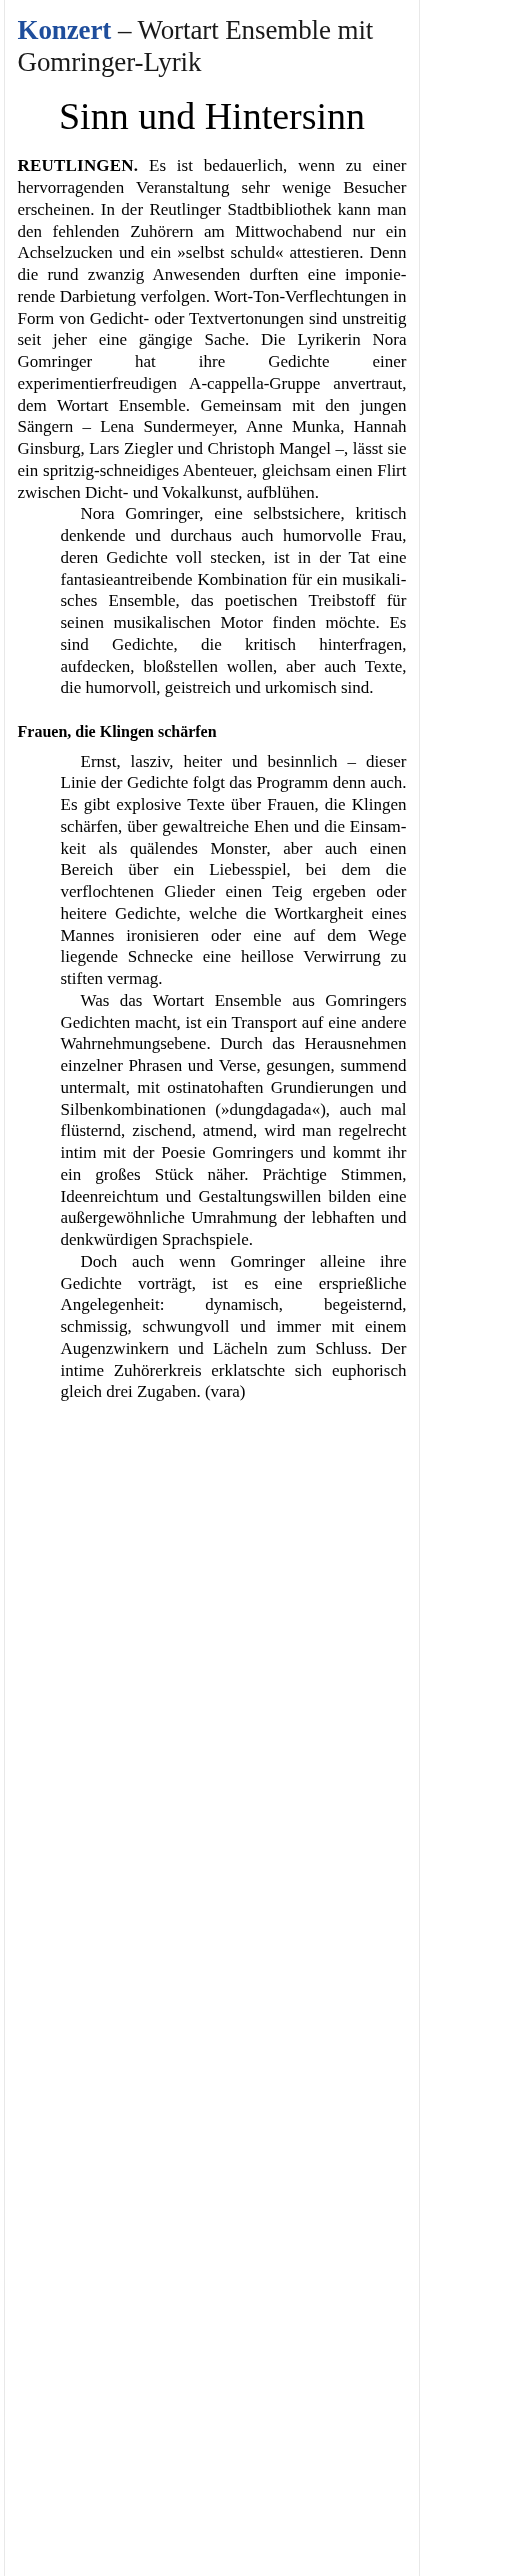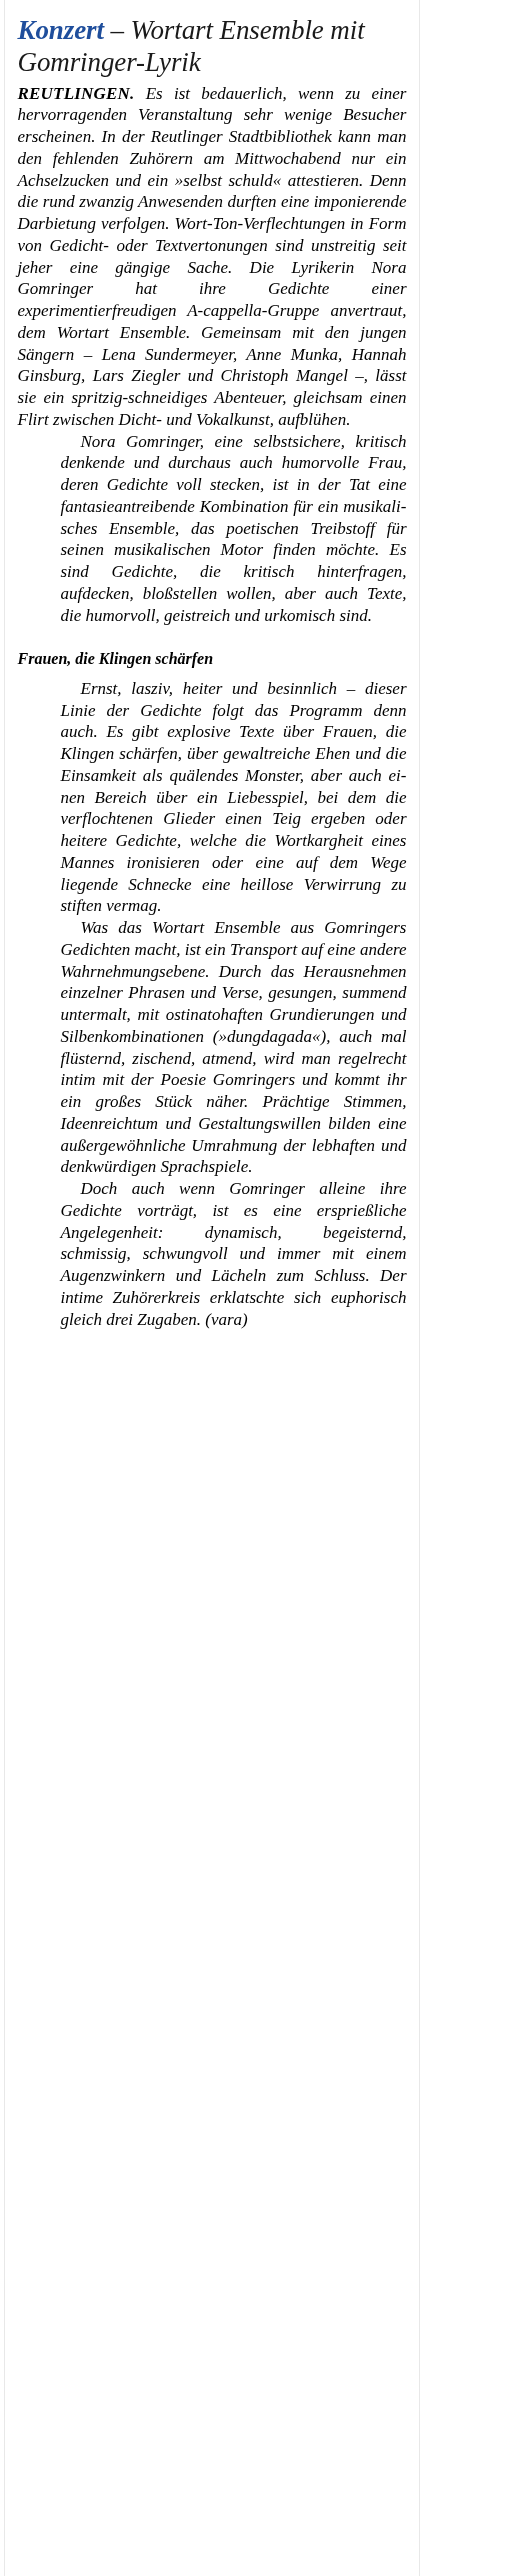--- a/index.html
+++ b/index.html
@@ -11,21 +11,20 @@
     width: 513px;
     font-family: "Liberation Serif", serif;
     color: #000000;
   }
   .page {
     width: 424px;
     min-height: 2576px;
     box-sizing: border-box;
     padding: 14.8px 17.5px 20px 17.5px;
     position: relative;
-    font-style: italic;
   }
   .kicker {
     font-family: "Liberation Serif", serif;
     font-size: 27px;
     line-height: 1.18;
     font-weight: normal;
     margin: 0 0 4px 0;
     letter-spacing: -0.1px;
   }
   .kicker .kicker-label {
@@ -91,20 +90,21 @@
 
 <div class="page">
 
   <div class="col-rule left"></div>
   <div class="col-rule right"></div>
 
   <h2 class="kicker">
     <span class="kicker-label">Konzert</span><span class="kicker-dash"> – </span><span class="kicker-rest">Wortart Ensem­ble mit Gomringer-Lyrik</span>
   </h2>
 
+  <h1 class="headline">Sinn und Hintersinn</h1>
 
   <div class="body-col">
 
     <p><span class="dateline">REUTLINGEN.</span><span> Es ist bedauerlich, wenn zu einer hervorragenden Veranstaltung sehr wenige Besucher erscheinen. In der Reutlinger Stadtbibliothek kann man den fehlenden Zuhörern am Mittwochabend nur ein Achselzucken und ein »selbst schuld« attestieren. Denn die rund zwan­zig Anwesenden durften eine imponie­rende Darbietung verfolgen. Wort-Ton-Verflechtungen in Form von Gedicht- oder Textvertonungen sind unstreitig seit jeher eine gängige Sache. Die Lyrikerin Nora Gomringer hat ihre Gedichte einer experimentierfreudigen A-cappella-Gruppe anvertraut, dem Wortart Ensem­ble. Gemeinsam mit den jungen Sängern – Lena Sundermeyer, Anne Munka, Han­nah Ginsburg, Lars Ziegler und Chris­toph Mangel –, lässt sie ein spritzig-schneidiges Abenteuer, gleichsam einen Flirt zwischen Dicht- und Vokalkunst, aufblühen.</span></p>
 
     <p class="indent">Nora Gomringer, eine selbstsichere, kritisch denkende und durchaus auch humorvolle Frau, deren Gedichte voll stecken, ist in der Tat eine fantasieantrei­bende Kombination für ein musikali­sches Ensemble, das poetischen Treib­stoff für seinen musikalischen Motor fin­den möchte. Es sind Gedichte, die kri­tisch hinterfragen, aufdecken, bloßstel­len wollen, aber auch Texte, die humor­voll, geistreich und urkomisch sind.</p>
 
     <h3 class="subhead">Frauen, die Klingen schärfen</h3>
 
     <p class="indent">Ernst, lasziv, heiter und besinnlich – dieser Linie der Gedichte folgt das Pro­gramm denn auch. Es gibt explosive Tex­te über Frauen, die Klingen schärfen, über gewaltreiche Ehen und die Einsam­keit als quälendes Monster, aber auch ei­nen Bereich über ein Liebesspiel, bei dem die verflochtenen Glieder einen Teig ergeben oder heitere Gedichte, welche die Wortkargheit eines Mannes ironisie­ren oder eine auf dem Wege liegende Schnecke eine heillose Verwirrung zu stiften vermag.</p>

